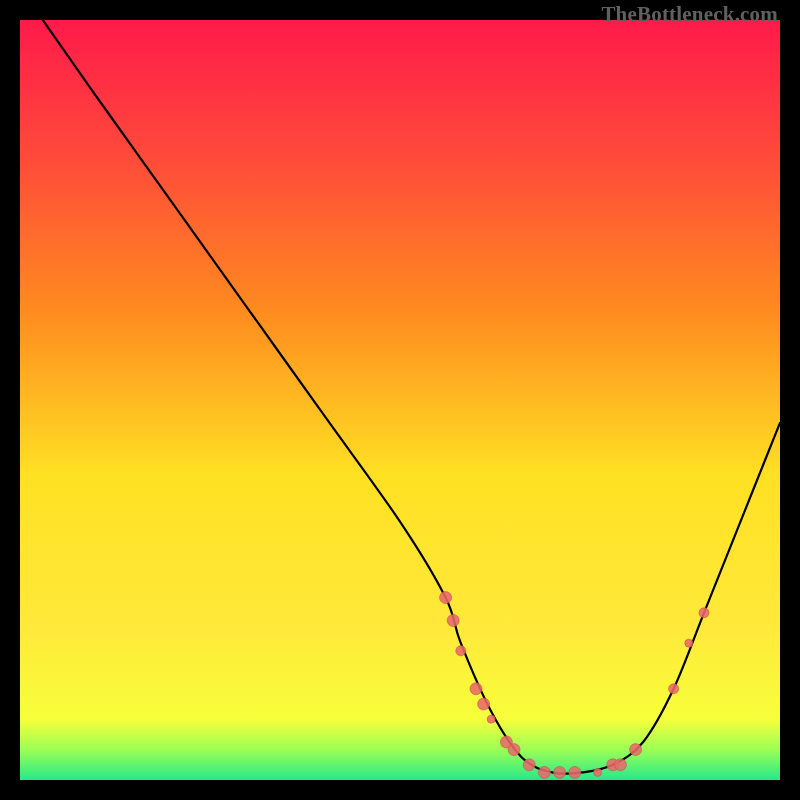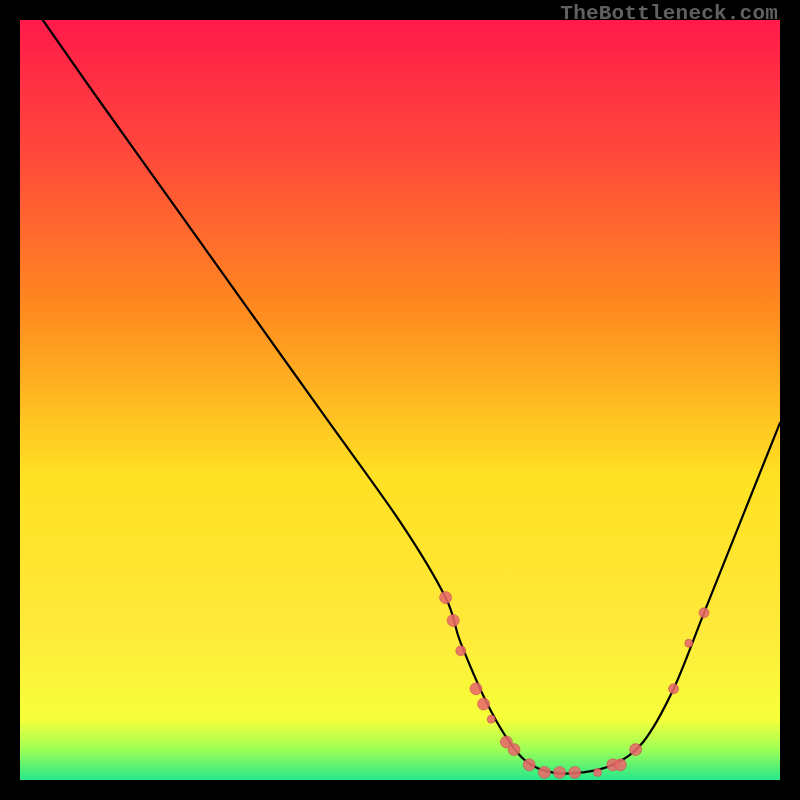--- a/index.html
+++ b/index.html
@@ -22,21 +22,21 @@
     position: absolute;
     left: 0;
     top: 0;
     width: 760px;
     height: 760px;
   }
   .watermark {
     position: absolute;
     top: 2px;
     right: 22px;
-    font-family: Liberation Mono, monospace;
+    font-family: Liberation Serif, serif;
     font-size: 21px;
     font-weight: bold;
     color: #606060;
     letter-spacing: 0.2px;
     z-index: 10;
   }
   svg { display: block; }
 </style>
 </head>
 <body>

